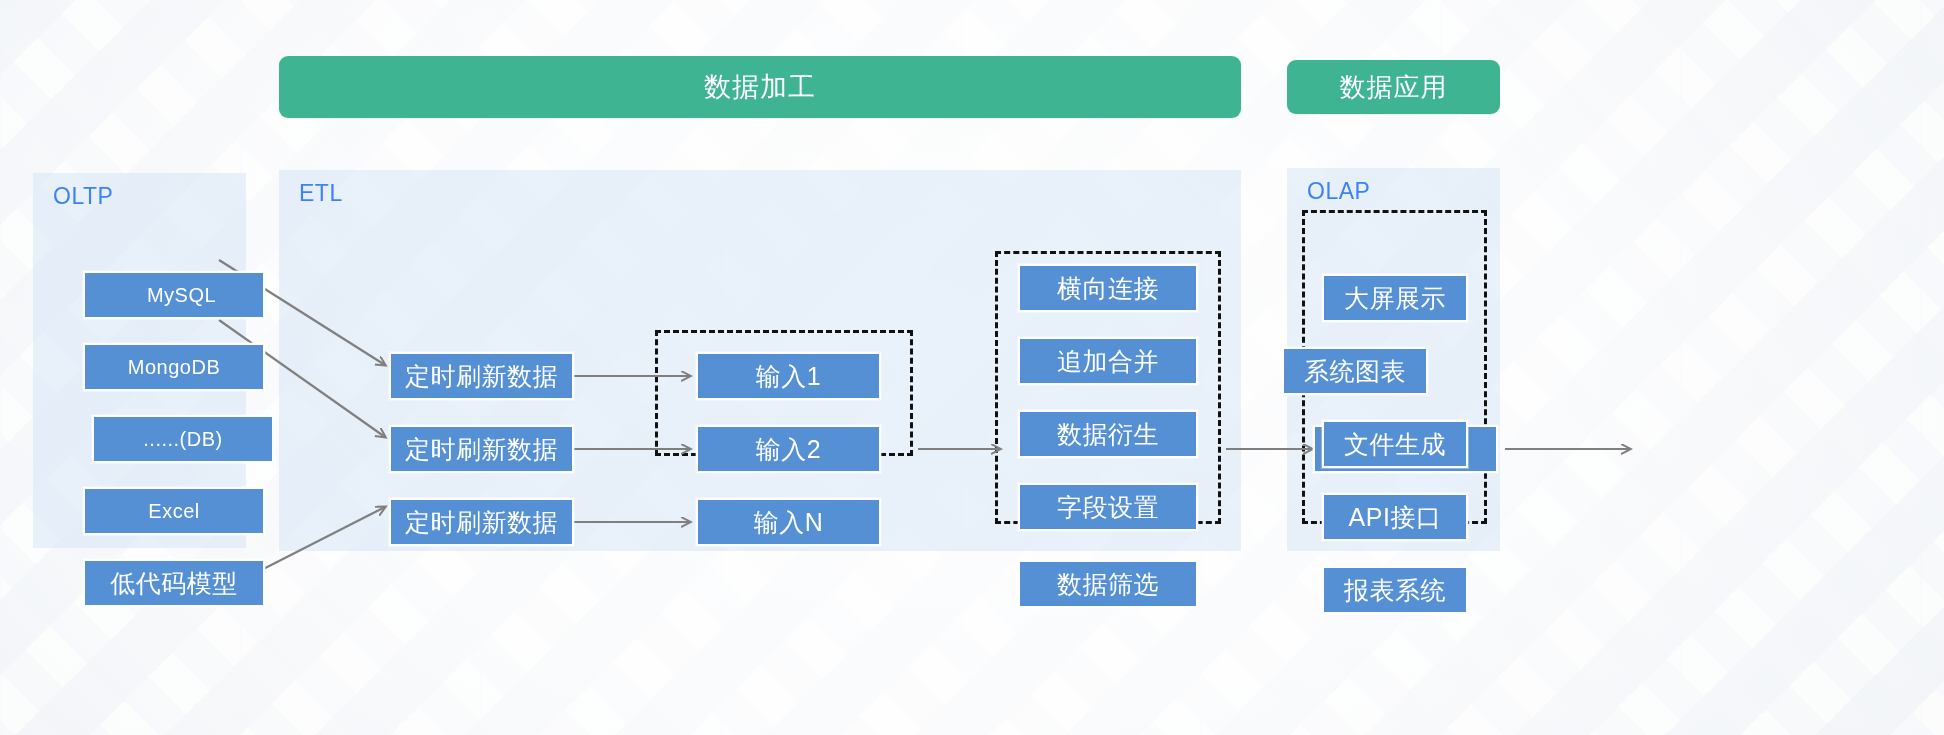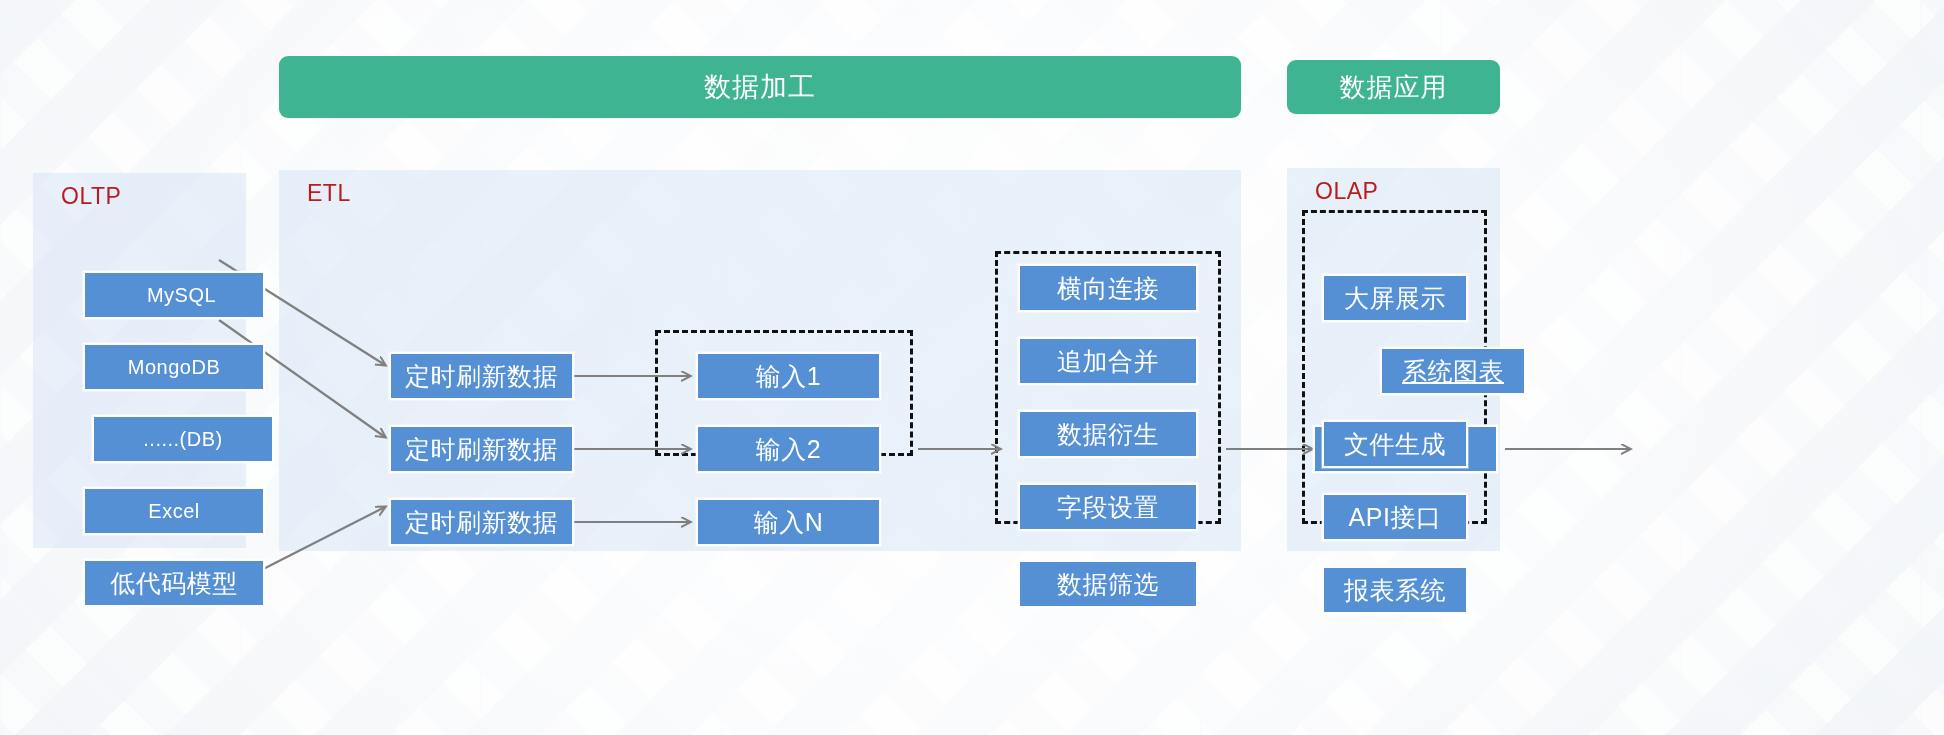--- a/index.html
+++ b/index.html
@@ -33,21 +33,21 @@
     font-size:26px;letter-spacing:1px;
     box-shadow:0 1px 2px rgba(0,0,0,.05);
   }
   #hdr-source{left:33px;top:62px;width:213px;height:56px;}
   #hdr-process{left:279px;top:56px;width:962px;height:62px;font-size:27px;}
   #hdr-app{left:1287px;top:60px;width:213px;height:54px;}
 
   
   .panel{position:absolute;background:rgba(215,230,245,.55);}
   .panel-label{
-    position:absolute;left:28px;top:10px;color:#b91c1c;
+    position:absolute;left:20px;top:10px;color:#3b82f6;
     font-size:23px;letter-spacing:.5px;
   }
   #panel-oltp{left:33px;top:173px;width:213px;height:375px;}
   #panel-etl {left:279px;top:170px;width:962px;height:381px;}
   #panel-olap{left:1287px;top:168px;width:213px;height:383px;}
 
   
   .node{
     position:absolute;background:#5590d4;color:#fff;
     display:flex;align-items:center;justify-content:center;
@@ -134,18 +134,18 @@
 
   <div class="node" style="left:1018px;top:264px;width:180px;height:48px;">横向连接</div>
   <div class="node" style="left:1018px;top:337px;width:180px;height:48px;">追加合并</div>
   <div class="node" style="left:1018px;top:410px;width:180px;height:48px;">数据衍生</div>
   <div class="node" style="left:1018px;top:483px;width:180px;height:48px;">字段设置</div>
   <div class="node" style="left:1018px;top:560px;width:180px;height:48px;">数据筛选</div>
 
   <div class="node" style="left:1313px;top:425px;width:185px;height:48px;">数据输出</div>
 
   <div class="node" style="left:1322px;top:274px;width:146px;height:48px;">大屏展示</div>
-  <div class="node" style="left:1380px;top:347px;width:146px;height:48px;text-decoration:underline;">系统图表</div>
+  <div class="node" style="left:1282px;top:347px;width:146px;height:48px;">系统图表</div>
   <div class="node" style="left:1322px;top:420px;width:146px;height:48px;">文件生成</div>
   <div class="node" style="left:1322px;top:493px;width:146px;height:48px;">API接口</div>
   <div class="node" style="left:1322px;top:566px;width:146px;height:48px;">报表系统</div>
 
 </div>
 
 </body></html>

